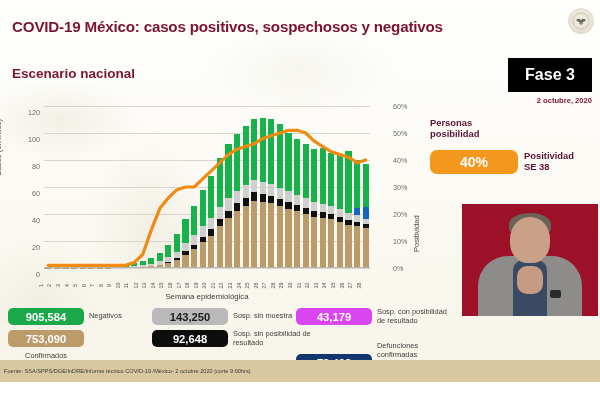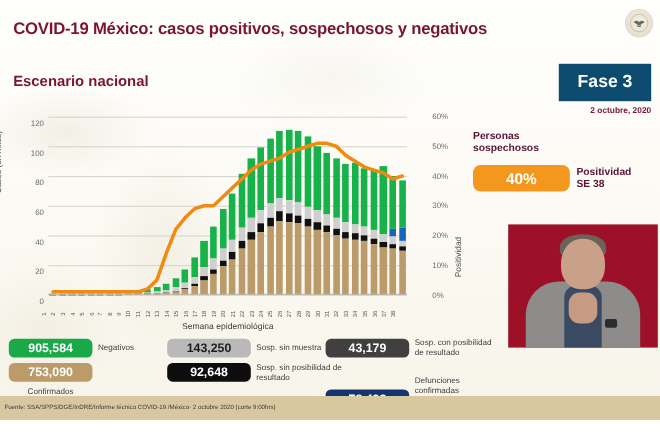--- a/index.html
+++ b/index.html
@@ -71,21 +71,21 @@
   .lineover{position:absolute;left:0;top:0;width:100%;height:100%;pointer-events:none;}
   .xlabels{position:absolute;left:36px;top:170px;width:326px;height:26px;display:flex;}
   .xslot{flex:1 1 0;display:flex;justify-content:center;}
   .xtick{font-size:5.4px;color:#555;transform:rotate(-90deg);transform-origin:center center;
          white-space:nowrap;margin-top:5px;}
   .xaxis-title{position:absolute;left:36px;top:192px;width:326px;text-align:center;
      font-size:7.8px;color:#3c3c3c;}
 
   
   .fase{
-    position:absolute;right:8px;top:58px;width:84px;height:34px;background:#0c4a6e;
+    position:absolute;right:8px;top:58px;width:84px;height:34px;background:#000000;
     color:#fff;font-size:16px;font-weight:bold;display:flex;align-items:center;justify-content:center;
   }
   .fdate{position:absolute;right:8px;top:96px;width:84px;text-align:right;
     color:#7a1432;font-size:7.6px;font-weight:bold;}
   .kpi{position:absolute;display:flex;align-items:center;gap:6px;}
   .kpi-pill{
     border-radius:7px;display:flex;align-items:center;justify-content:center;
     color:#ffffff;font-weight:bold;
   }
   .kpi1{left:430px;top:118px;}
@@ -116,21 +116,21 @@
   .sgroup{position:absolute;display:flex;align-items:center;gap:5px;}
   .spill{
     height:17px;min-width:66px;padding:0 5px;border-radius:5px;color:#fff;
     font-size:11.2px;font-weight:bold;display:flex;align-items:center;justify-content:center;
     white-space:nowrap;
   }
   .p-green{background:#1aa849;}
   .p-tan{background:#bc9b6a;}
   .p-gray{background:#b9b9b9;color:#1c1c1c;}
   .p-black{background:#0d0d0d;}
-  .p-blue{background:#404040;}
+  .p-blue{background:#d946ef;}
   .p-navy{background:#12366e;margin-top:24px;}
   .slbl{font-size:7.4px;color:#3d3d3d;line-height:1.18;max-width:78px;}
 
   .footer{
     position:absolute;left:0;top:360px;width:600px;height:22px;background:#d9c79f;
     display:flex;align-items:center;
   }
   .footer span{font-size:5.6px;color:#3a3a3a;padding-left:4px;white-space:nowrap;}
   .footer-pad{position:absolute;left:0;top:382px;width:600px;height:18px;background:#ffffff;}
 </style>
@@ -604,21 +604,21 @@
       </div>
     <div class="xaxis-title">Semana epidemiológica</div>
   </div>
 
   <div class="fase">Fase 3</div>
   <div class="fdate">2 octubre, 2020</div>
 
   <div class="kpi kpi1">
     <div class="kpi-lbl">
       <div>Personas</div>
-      <div>sospechosos</div>
+      <div>posibilidad</div>
     </div>
   </div>
 
   <div class="kpi kpi2">
     <div class="kpi-pill">40%</div>
     <div class="kpi-lbl">
       <div>Positividad</div>
       <div>SE 38</div>
     </div>
   </div>

